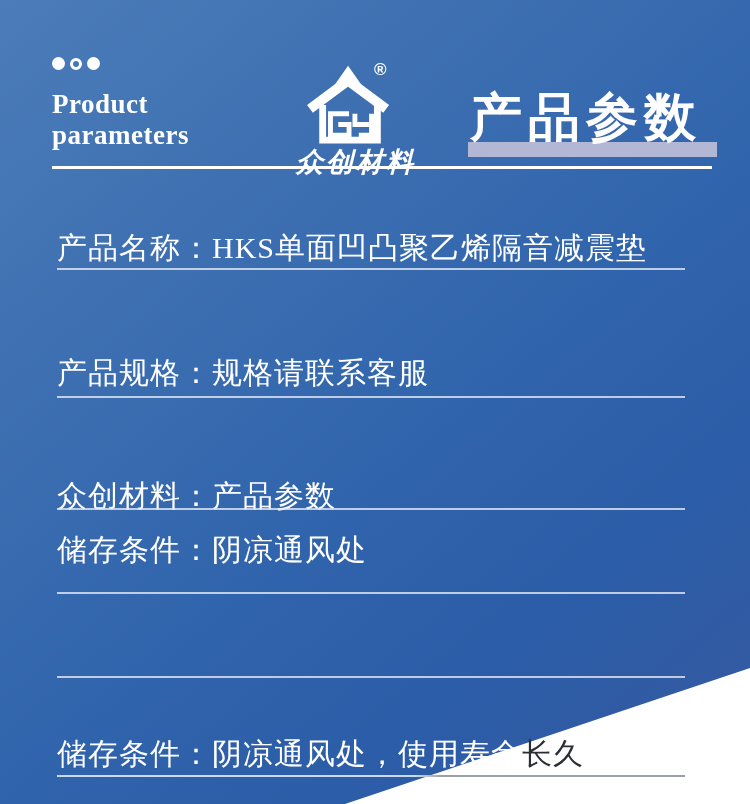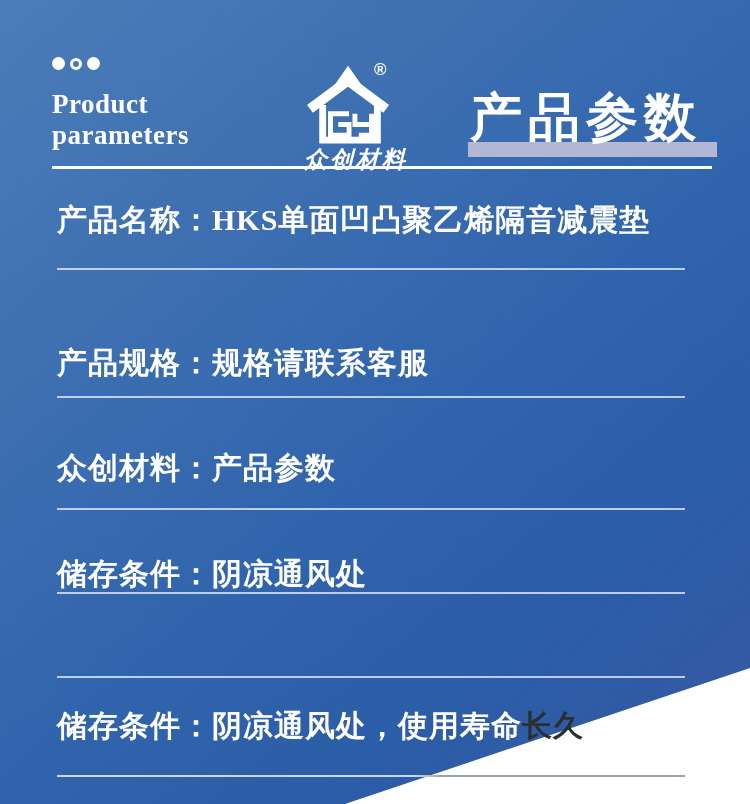--- a/index.html
+++ b/index.html
@@ -33,40 +33,40 @@
     font-size:27px; line-height:31px; letter-spacing:0.5px;
     white-space:nowrap;
   }
 
   .logo-svg { left:306px; top:62px; width:90px; height:86px; }
   .reg-mark { left:374px; top:60px; color:#fff; font-size:17px; font-weight:bold;
               font-family:"Liberation Sans","DejaVu Sans",sans-serif; }
   .brand-name {
     left:296px; top:144px; width:120px;
     text-align:center; color:#fff;
-    font-size:23px; font-weight:bold; font-style:italic;
+    font-size:27px; font-weight:bold; font-style:italic;
     letter-spacing:3px; white-space:nowrap;
   }
 
   .title-highlight { left:468px; top:142px; width:249px; height:15px; background:#b3b7d6; z-index:2; }
   .page-title {
     left:470px; top:84px; z-index:3;
     color:#fff; font-size:52px; font-weight:bold;
     line-height:68px; letter-spacing:6px; white-space:nowrap;
   }
   .header-line { left:52px; top:166px; width:660px; height:3px; background:#ffffff; z-index:3; }
 
   
   .row {
     left:57px; width:660px;
-    color:#fff; font-size:30px; font-weight:bold;
-    line-height:36px; letter-spacing:1px; white-space:nowrap;
+    color:#fff; font-size:30px; font-weight:normal;
+    line-height:36px; letter-spacing:1px; white-space:nowrap;margin-top:28px;
   }
   .row .dark { color:#2b2f33; }
-  .r1{top:202px} .r2{top:345px} .r3{top:450px} .r4{top:556px} .r5{top:619px} .r6{top:708px}
+  .r1{top:202px} .r2{top:327px} .r3{top:450px} .r4{top:504px} .r5{top:619px} .r6{top:708px}
 
   .sep { left:57px; width:628px; height:2px; background:rgba(226,233,243,0.8); }
   .s1{top:268px} .s2{top:396px} .s3{top:508px} .s4{top:592px} .s5{top:676px}
   .s6{top:775px; background:linear-gradient(to right,
         rgba(232,238,246,0.85) 0%, rgba(232,238,246,0.85) 57%,
         #9aa0a6 61%, #9aa0a6 100%); }
 </style>
 </head>
 <body>
 

